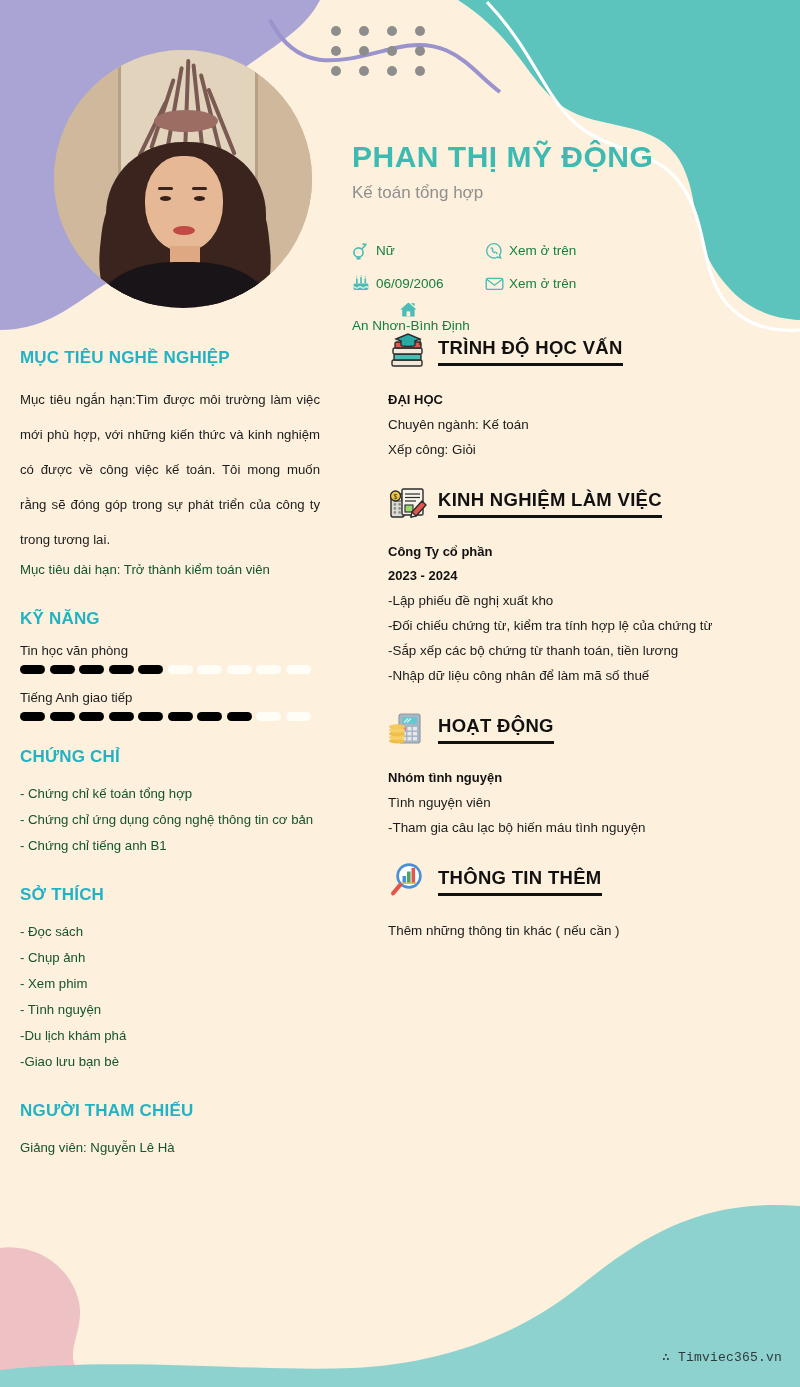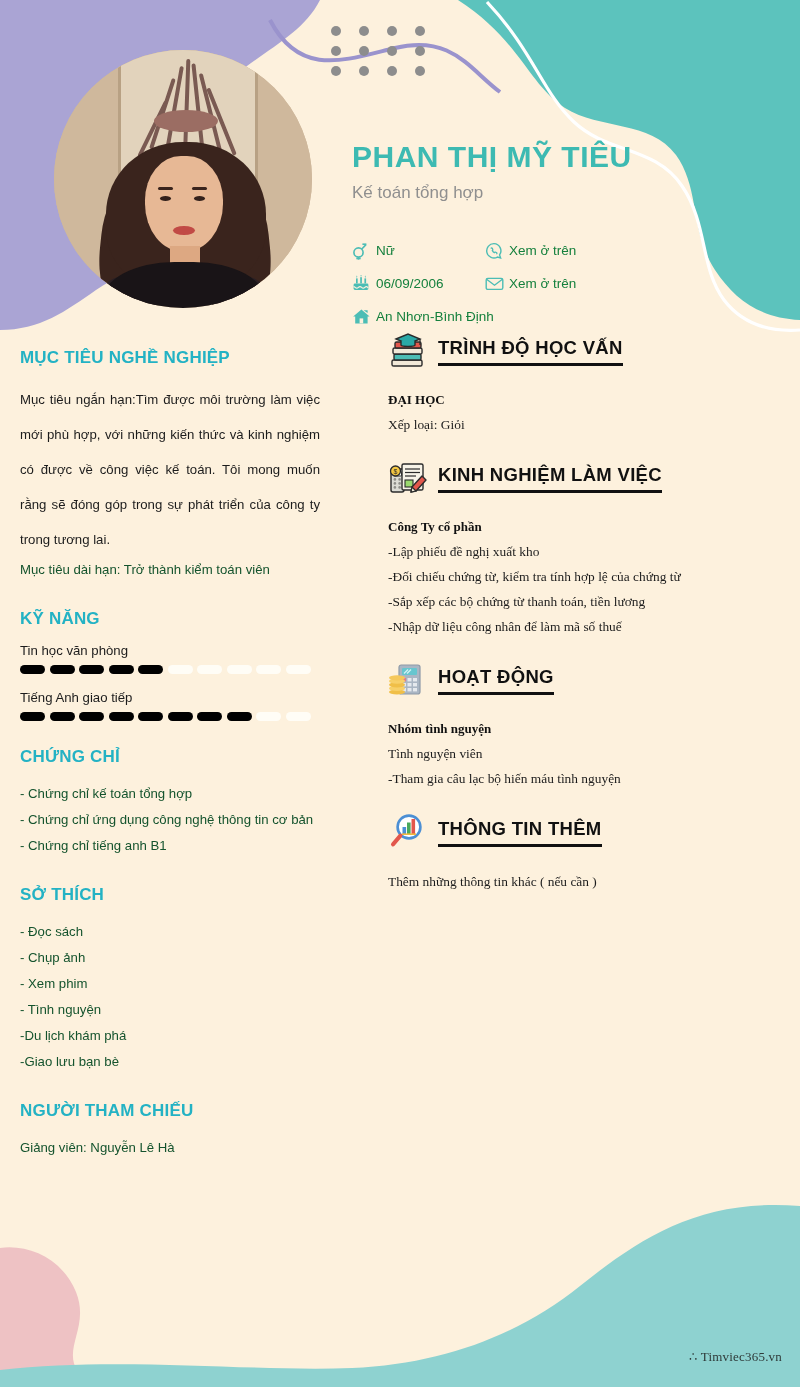--- a/index.html
+++ b/index.html
@@ -107,28 +107,28 @@
   #right-col { position: absolute; left: 386px; top: 328px; width: 400px; }
   .sec { margin-bottom: 18px; }
   .sec-head { display: flex; align-items: center; height: 46px; }
   .sec-icon { width: 46px; height: 42px; flex: 0 0 46px; }
   .sec-title-wrap { margin-left: 6px; }
   .sec-title {
     font-size: 18.5px; font-weight: bold; color: #111;
     letter-spacing: 0.3px; padding-bottom: 4px;
     border-bottom: 3px solid #111; display: inline-block;
   }
-  .sec-body { margin-top: 14px; padding-left: 2px; font-family: Liberation Serif, serif; }
+  .sec-body { margin-top: 14px; padding-left: 2px; }
   .r-strong { font-size: 13px; font-weight: bold; color: #111; line-height: 24px; }
   .r-line { font-size: 13.4px; color: #1c1c1c; line-height: 25px; }
 
   
   #footer-brand {
     position: absolute; right: 18px; bottom: 22px;
-    font-family: Liberation Serif, serif;
+    font-family: Liberation Mono, monospace;
     font-size: 13px; color: #2f3b3a;
     letter-spacing: 0.2px;
   }
 </style>
 </head>
 <body>
 
 <div id="cv">
 
   <svg id="deco-svg" viewBox="0 0 800 1387">
@@ -190,21 +190,21 @@
     <div class="eye l"></div>
     <div class="eye r"></div>
     <div class="lip"></div>
     <div class="neck"></div>
     <div class="shoulder-l"></div>
     <div class="shoulder-r"></div>
     <div class="body"></div>
   </div>
 
   <div id="header-info">
-    <div id="full-name">PHAN THỊ MỸ TIÊU</div>
+    <div id="full-name">PHAN THỊ MỸ ĐỘNG</div>
     <div id="job-title">Kế toán tổng hợp</div>
   </div>
 
   <div id="contact-grid">
     <div class="contact-row">
       <div class="contact-cell first">
         <span class="c-icon">
           <svg width="16" height="18" viewBox="0 0 16 18">
               <circle cx="6.5" cy="10.5" r="4.6" fill="none" stroke="#4cbdb5" stroke-width="1.6"></circle>
               <line x1="9.6" y1="7.2" x2="14" y2="2.6" stroke="#4cbdb5" stroke-width="1.6"></line>
@@ -245,21 +245,21 @@
         <span class="c-icon">
           <svg width="19" height="15" viewBox="0 0 19 15">
               <rect x="1.2" y="2.4" width="16.6" height="11" rx="1.6" fill="none" stroke="#4cbdb5" stroke-width="1.4"></rect>
               <path d="M1.6,3.2 L9.5,9.2 L17.4,3.2" fill="none" stroke="#4cbdb5" stroke-width="1.4"></path>
             </svg>
         </span>
         <span class="c-text">Xem ở trên</span>
       </div>
     </div>
     <div class="contact-row">
-      <div class="contact-cell first" style="width:auto;">
+      <div class="contact-cell first" style="width:auto;flex-direction:column;">
         <span class="c-icon">
           <svg width="19" height="17" viewBox="0 0 19 17">
               <path d="M9.4,1.6 L17.6,8.4 L15.6,8.4 L15.6,15.4 L3.2,15.4 L3.2,8.4 L1.2,8.4 Z" fill="#4cbdb5"></path>
               <path d="M11.6,2.2 L15.6,2.2 L15.6,5 Z" fill="#4cbdb5"></path>
               <rect x="7.6" y="10.4" width="3.6" height="5" fill="#fdf1dd"></rect>
             </svg>
         </span>
         <span class="c-text">An Nhơn-Bình Định</span>
       </div>
     </div>
@@ -354,21 +354,22 @@
             <line x1="34" y1="9" x2="34" y2="15" stroke="#2b2b2b" stroke-width="1.3"></line>
           </svg>
         </span>
         <span class="sec-title-wrap">
           <span class="sec-title">TRÌNH ĐỘ HỌC VẤN</span>
         </span>
       </div>
       <div class="sec-body">
         <div class="r-strong">ĐẠI HỌC</div>
         <div id="edu-lines">
-            <div class="r-line">Xếp loại: Giỏi</div>
+            <div class="r-line">Chuyên ngành: Kế toán</div>
+            <div class="r-line">Xếp công: Giỏi</div>
           </div>
       </div>
     </div>
 
     <div class="sec">
       <div class="sec-head">
         <span class="sec-icon">
           <svg width="44" height="42" viewBox="0 0 44 42">
             <rect x="5" y="12" width="13" height="23" rx="2" fill="#dcdcd4" stroke="#2b2b2b" stroke-width="1.4"></rect>
             <rect x="7.4" y="14.6" width="8.2" height="4.4" rx="1" fill="#f7f7f2" stroke="#2b2b2b" stroke-width="1"></rect>
@@ -388,20 +389,21 @@
             <path d="M26,30 L36,19 L40,23 L30,34 L25,35 Z" fill="#e2574c" stroke="#2b2b2b" stroke-width="1.4" stroke-linejoin="round"></path>
             <path d="M25,35 L26,30 L30,34 Z" fill="#f2e9d8" stroke="#2b2b2b" stroke-width="1.2"></path>
           </svg>
         </span>
         <span class="sec-title-wrap">
           <span class="sec-title">KINH NGHIỆM LÀM VIỆC</span>
         </span>
       </div>
       <div class="sec-body">
         <div class="r-strong">Công Ty cổ phần</div>
+        <div class="r-strong">2023 - 2024</div>
         <div id="exp-lines">
             <div class="r-line">-Lập phiếu đề nghị xuất kho</div>
             <div class="r-line">-Đối chiếu chứng từ, kiểm tra tính hợp lệ của chứng từ</div>
             <div class="r-line">-Sắp xếp các bộ chứng từ thanh toán, tiền lương</div>
             <div class="r-line">-Nhập dữ liệu công nhân để làm mã số thuế</div>
           </div>
       </div>
     </div>
 
     <div class="sec">

